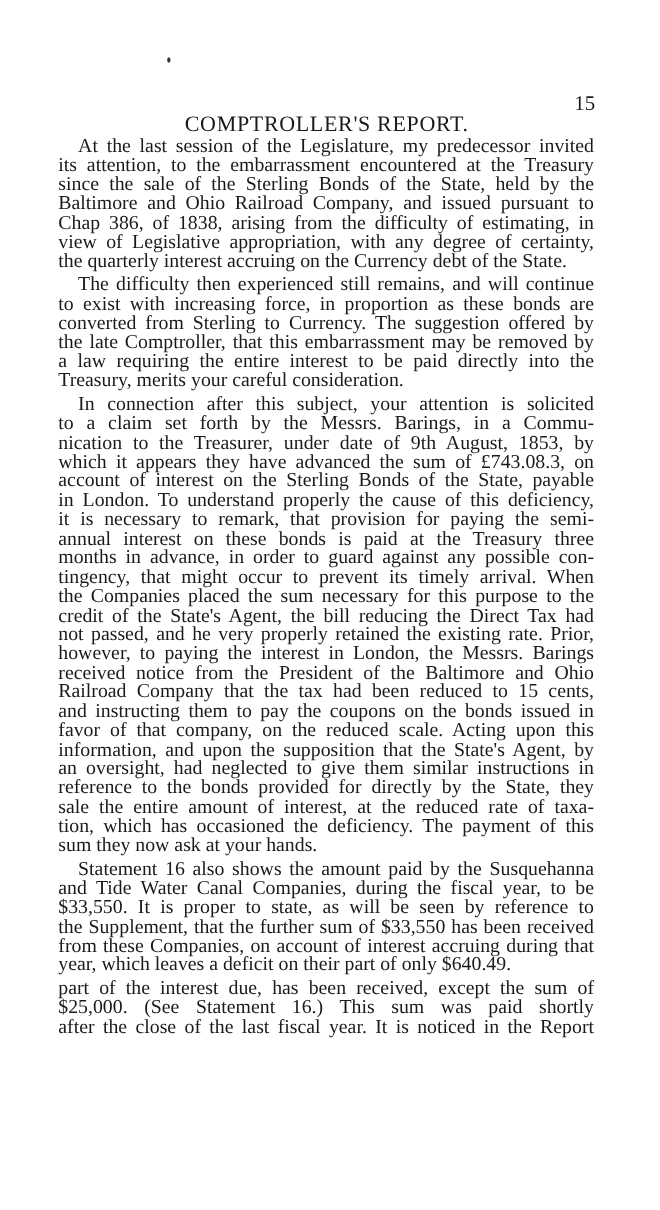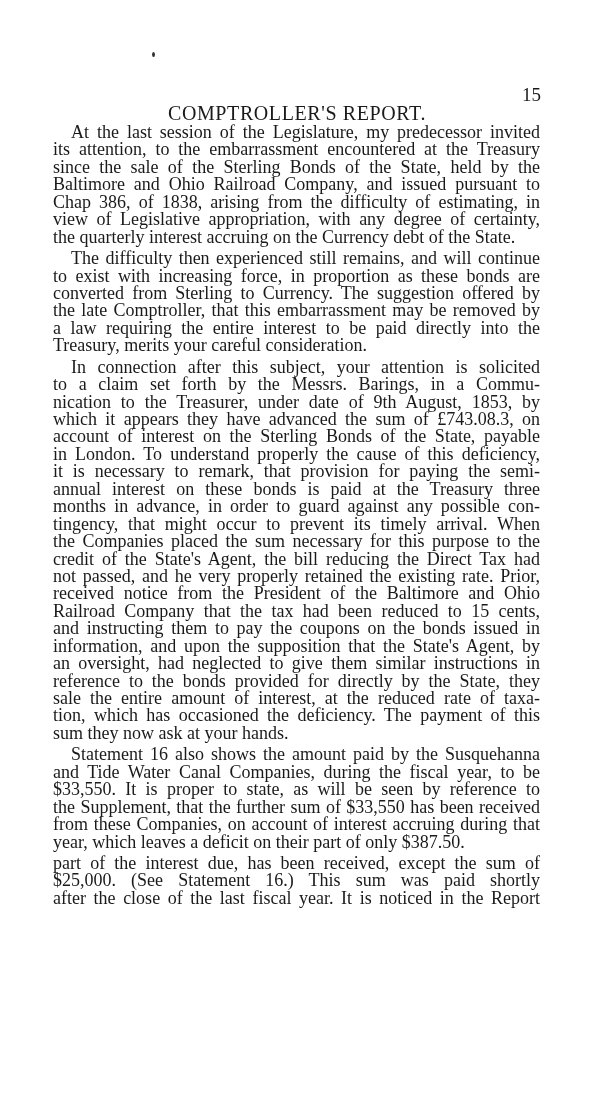--- a/index.html
+++ b/index.html
@@ -65,36 +65,38 @@
       <span class="line">which it appears they have advanced the sum of £743.08.3, on</span>
       <span class="line">account of interest on the Sterling Bonds of the State, payable</span>
       <span class="line">in London.  To understand properly the cause of this deficiency,</span>
       <span class="line">it is necessary to remark, that provision for paying the semi-</span>
       <span class="line">annual interest on these bonds is paid at the Treasury three</span>
       <span class="line">months in advance, in order to guard against any possible con-</span>
       <span class="line">tingency, that might occur to prevent its timely arrival.   When</span>
       <span class="line">the Companies placed the sum necessary for this purpose to the</span>
       <span class="line">credit of the State's Agent, the bill reducing the Direct Tax had</span>
       <span class="line">not passed, and he very properly retained the existing rate.  Prior,</span>
+      <span class="line">however, to paying the interest in London, the Messrs. Barings</span>
       <span class="line">received notice from the President of the Baltimore and Ohio</span>
       <span class="line">Railroad Company that the tax had been reduced to 15 cents,</span>
       <span class="line">and instructing them to pay the coupons on the bonds issued in</span>
+      <span class="line">favor of that company, on the reduced scale.  Acting upon this</span>
       <span class="line">information, and upon the supposition that the State's Agent, by</span>
       <span class="line">an oversight, had neglected to give them similar instructions in</span>
       <span class="line">reference to the bonds provided for directly by the State, they</span>
       <span class="line">sale the entire amount of interest, at the reduced rate of taxa-</span>
       <span class="line">tion, which has occasioned the deficiency.   The payment of this</span>
       <span class="line last">sum they now ask at your hands.</span>
     </div>
     <div class="para">
       <span class="line indent">Statement 16 also shows the amount paid by the Susquehanna</span>
       <span class="line">and Tide Water Canal Companies, during the fiscal year, to be</span>
       <span class="line">$33,550.  It is proper to state, as will be seen by reference to</span>
       <span class="line">the Supplement, that the further sum of $33,550 has been received</span>
       <span class="line">from these Companies, on account of interest accruing during that</span>
-      <span class="line last">year, which leaves a deficit on their part of only $387.50.</span>
+      <span class="line last">year, which leaves a deficit on their part of only $640.49.</span>
     </div>
     <div class="para">
       <span class="line">part of the interest due, has been received, except the sum of</span>
       <span class="line">$25,000.  (See Statement 16.)  This sum was paid shortly</span>
       <span class="line">after the close of the last fiscal year.   It is noticed in the Report</span>
     </div>
   </div>
 
 </body></html>

